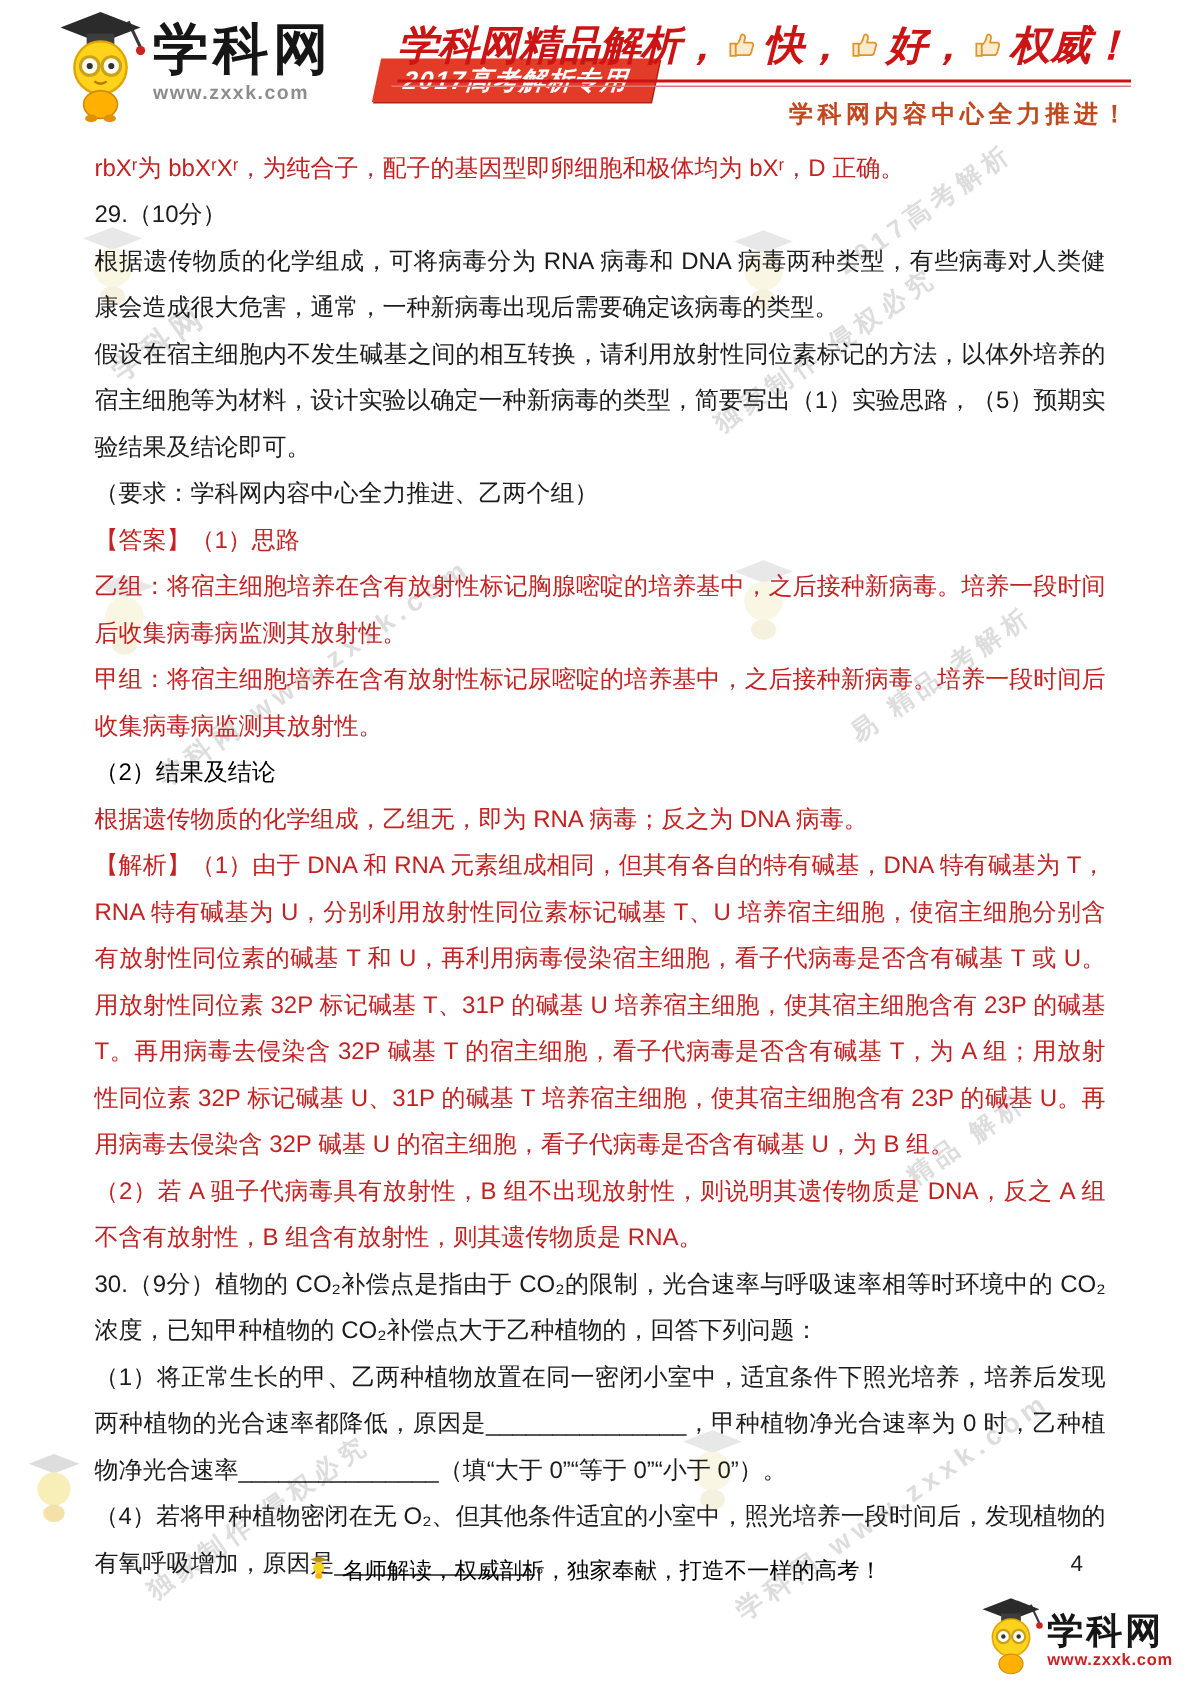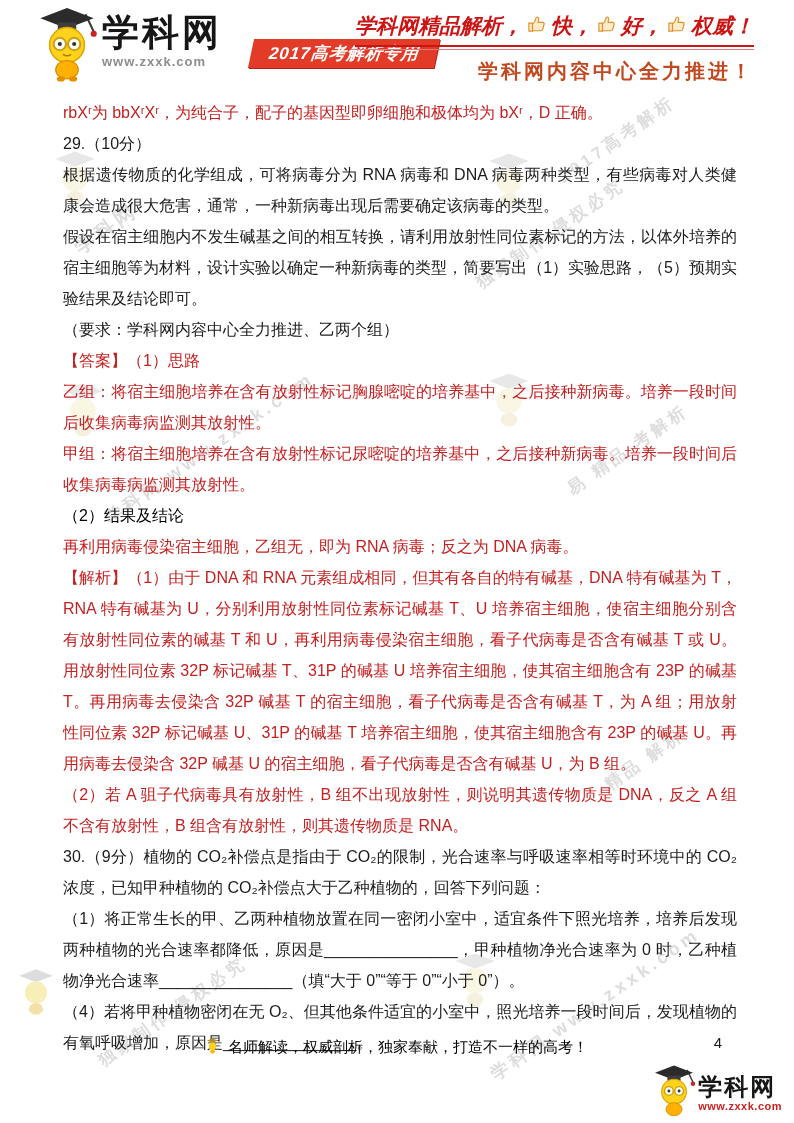--- a/index.html
+++ b/index.html
@@ -46,28 +46,28 @@
     display:flex; align-items:center; justify-content:center;
     box-shadow:1px 1px 0 #b02315;
   }
   .ribbon .ribbon-text {
     transform:skewX(6deg); color:#ffffff; font-size:17px;
     font-weight:bold; font-style:italic; letter-spacing:1px; white-space:nowrap;
   }
   .slogan { position:absolute; right:40px; top:12px; display:flex; flex-direction:column; align-items:flex-end; }
   .slogan-top {
     display:flex; align-items:center; gap:3px;
-    font-size:21px; font-weight:bold; font-style:italic; color:#cc1414;
+    font-size:27px; font-weight:bold; font-style:italic; color:#cc1414;
     padding-bottom:5px; border-bottom:2px solid #cc1414; position:relative;
   }
   .slogan-top::after {
     content:""; position:absolute; left:-4px; right:0; bottom:-5px; height:1px; background:#e07a7a;
   }
   .slogan-bottom {
-    margin-top:11px; font-size:20px; font-weight:bold; color:#c2481f; letter-spacing:3px;
+    margin-top:11px; font-size:16px; font-weight:bold; color:#c2481f; letter-spacing:3px;
   }
   .thumb-icon { flex:0 0 auto; margin:0 1px; }
 
   
   .content {
     position:absolute; left:63px; right:57px; top:97px; z-index:1;
     font-size:16px; line-height:31px; text-align:justify; color:#1c1c1c;
   }
   .content p { margin:0; }
   .red    { color:#c42222; }
@@ -203,21 +203,21 @@
 <div class="content">
   <p class="red">rbXʳ为 bbXʳXʳ，为纯合子，配子的基因型即卵细胞和极体均为 bXʳ，D 正确。</p>
   <p>29.（10分）</p>
   <p>根据遗传物质的化学组成，可将病毒分为 RNA 病毒和 DNA 病毒两种类型，有些病毒对人类健康会造成很大危害，通常，一种新病毒出现后需要确定该病毒的类型。</p>
   <p>假设在宿主细胞内不发生碱基之间的相互转换，请利用放射性同位素标记的方法，以体外培养的宿主细胞等为材料，设计实验以确定一种新病毒的类型，简要写出（1）实验思路，（5）预期实验结果及结论即可。</p>
   <p>（要求：学科网内容中心全力推进、乙两个组）</p>
   <p class="red">【答案】（1）思路</p>
   <p class="red">乙组：将宿主细胞培养在含有放射性标记胸腺嘧啶的培养基中，之后接种新病毒。培养一段时间后收集病毒病监测其放射性。</p>
   <p class="red">甲组：将宿主细胞培养在含有放射性标记尿嘧啶的培养基中，之后接种新病毒。培养一段时间后收集病毒病监测其放射性。</p>
   <p class="darkred">（2）结果及结论</p>
-  <p class="red">再利用病毒侵染宿主细胞，乙组无，即为 RNA 病毒；反之为 DNA 病毒。</p>
+  <p class="red">根据遗传物质的化学组成，乙组无，即为 RNA 病毒；反之为 DNA 病毒。</p>
   <p class="red">【解析】（1）由于 DNA 和 RNA 元素组成相同，但其有各自的特有碱基，DNA 特有碱基为 T，RNA 特有碱基为 U，分别利用放射性同位素标记碱基 T、U 培养宿主细胞，使宿主细胞分别含有放射性同位素的碱基 T 和 U，再利用病毒侵染宿主细胞，看子代病毒是否含有碱基 T 或 U。用放射性同位素 32P 标记碱基 T、31P 的碱基 U 培养宿主细胞，使其宿主细胞含有 23P 的碱基 T。再用病毒去侵染含 32P 碱基 T 的宿主细胞，看子代病毒是否含有碱基 T，为 A 组；用放射性同位素 32P 标记碱基 U、31P 的碱基 T 培养宿主细胞，使其宿主细胞含有 23P 的碱基 U。再用病毒去侵染含 32P 碱基 U 的宿主细胞，看子代病毒是否含有碱基 U，为 B 组。</p>
   <p class="red">（2）若 A 驵子代病毒具有放射性，B 组不出现放射性，则说明其遗传物质是 DNA，反之 A 组不含有放射性，B 组含有放射性，则其遗传物质是 RNA。</p>
   <p>30.（9分）植物的 CO₂补偿点是指由于 CO₂的限制，光合速率与呼吸速率相等时环境中的 CO₂浓度，已知甲种植物的 CO₂补偿点大于乙种植物的，回答下列问题：</p>
   <p>（1）将正常生长的甲、乙两种植物放置在同一密闭小室中，适宜条件下照光培养，培养后发现两种植物的光合速率都降低，原因是_______________，甲种植物净光合速率为 0 时，乙种植物净光合速率_______________（填“大于 0”“等于 0”“小于 0”）。</p>
   <p>（4）若将甲种植物密闭在无 O₂、但其他条件适宜的小室中，照光培养一段时间后，发现植物的有氧呼吸增加，原因是_______________。</p>
 </div>
 
 <div class="footer">
   <span>
     <svg viewBox="0 0 60 74" width="13" height="16">

